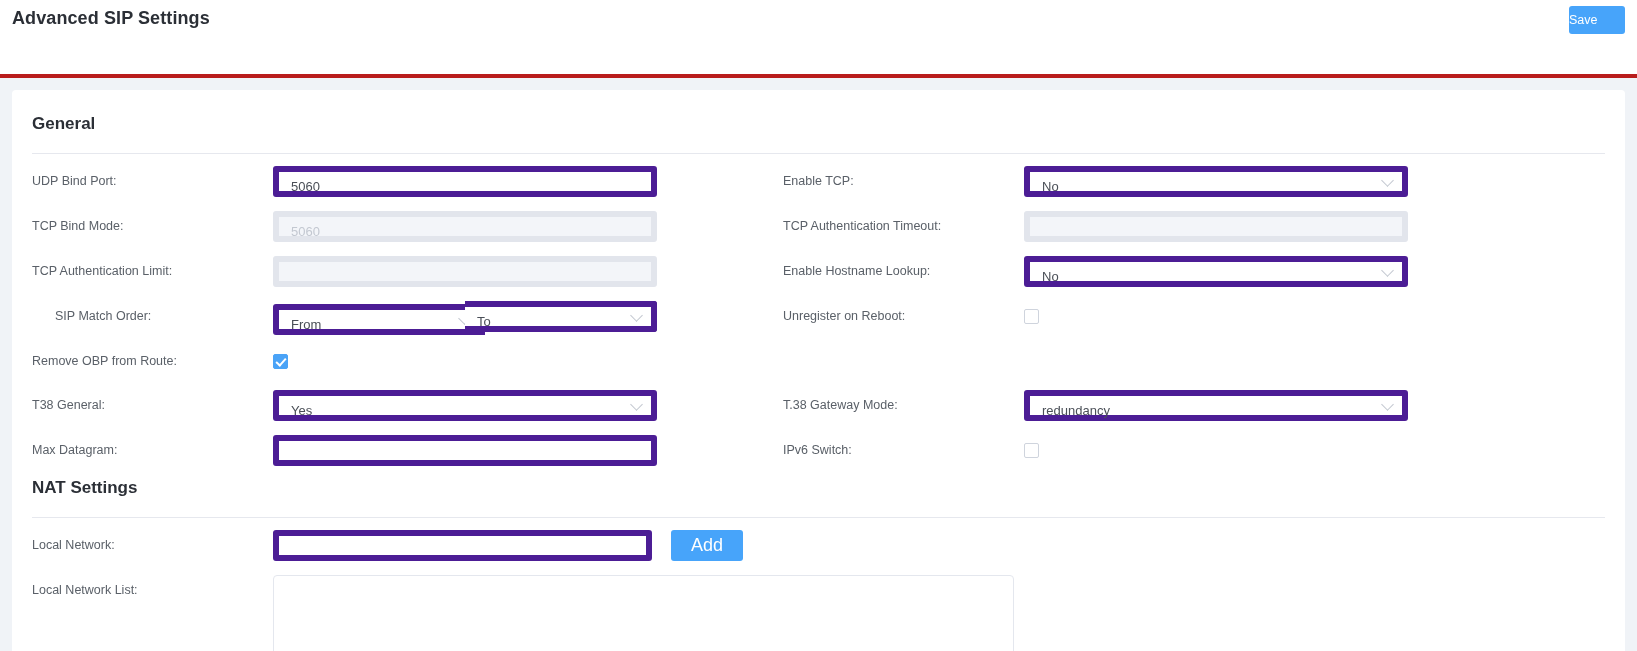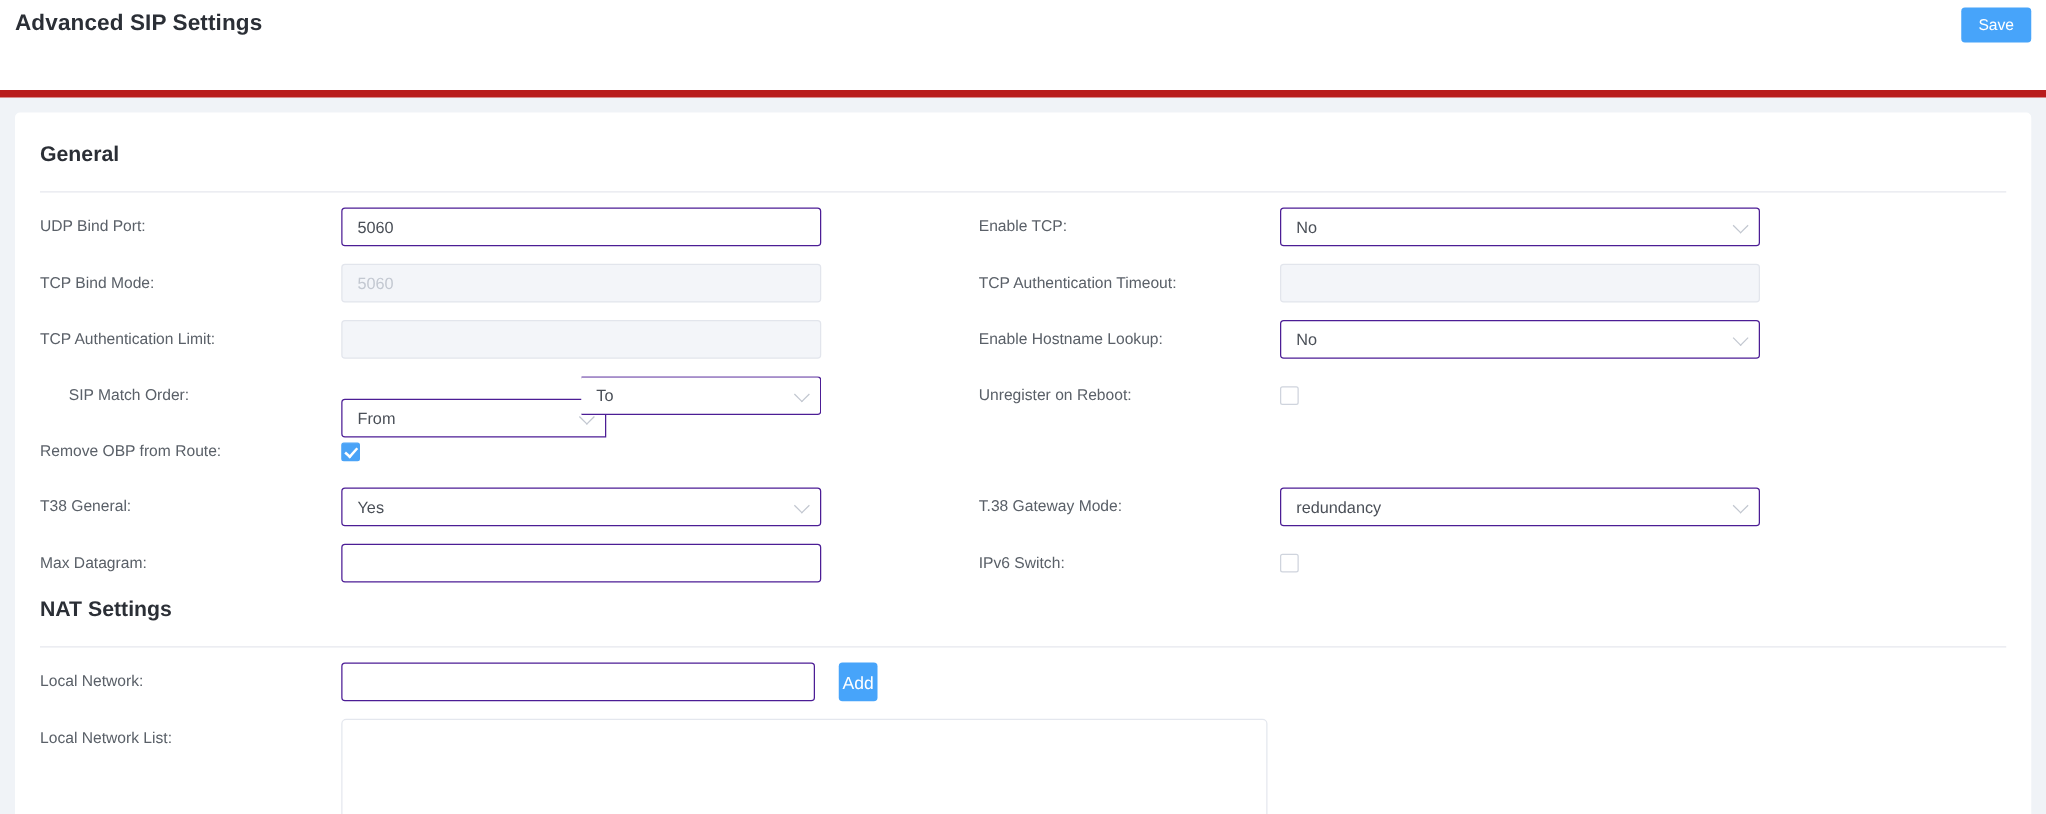--- a/index.html
+++ b/index.html
@@ -10,42 +10,42 @@
     background: #f0f3f7;
     font-family: "Liberation Sans", sans-serif;
     -webkit-font-smoothing: antialiased;
   }
 
   
   .page-header {
     position: relative;
     height: 78px;
     background: #ffffff;
-    border-bottom: 6px solid #b91c1c;
+    border-bottom: 4px solid #b91c1c;
   }
   .page-title {
     position: absolute;
     left: 12px; top: 8px;
     font-size: 18px;
     font-weight: bold;
     color: #2b2f36;
     letter-spacing: .1px;
   }
   .save-button {
     position: absolute;
     right: 12px; top: 6px;
     width: 56px; height: 28px;
     background: #47a4fa;
     color: #ffffff;
     font-size: 12.5px;
     border: none;
     border-radius: 3px;
     cursor: pointer;
     line-height: 28px;
-    text-align: center;
+    text-align: left;
     padding: 0;
     font-family: "Liberation Sans", sans-serif;
   }
 
   .tabbar {
     position: absolute;
     left: 0; bottom: 0;
     height: 38px;
     width: 100%;
     display: flex;
@@ -96,21 +96,21 @@
   .field-label {
     position: absolute;
     font-size: 12.5px;
     color: #5a6068;
     white-space: nowrap;
   }
 
   .ctl {
     position: absolute;
     height: 31px;
-    border: 1px solid #4c1d95;
+    border: 6px solid #4c1d95;
     border-radius: 3px;
     background: #ffffff;
     font-size: 13px;
     color: #4a4f57;
     line-height: 29px;
     padding: 0 12px;
     font-family: "Liberation Sans", sans-serif;
   }
   .ctl.disabled {
     background: #f3f5f9;
@@ -148,26 +148,26 @@
     position: absolute;
     left: 4px; top: 1px;
     width: 4px; height: 8px;
     border-right: 2px solid #ffffff;
     border-bottom: 2px solid #ffffff;
     transform: rotate(42deg);
   }
 
   .add-button {
     position: absolute;
-    width: 31px; height: 31px;
+    width: 72px; height: 31px;
     background: #47a4fa;
     color: #fff;
     border: none;
     border-radius: 3px;
-    font-size: 14px;
+    font-size: 18px;
     cursor: pointer;
     font-family: "Liberation Sans", sans-serif;
     padding: 0;
   }
 
   .textarea {
     position: absolute;
     border: 1px solid #e4e7ee;
     border-radius: 4px;
     background: #ffffff;
@@ -210,21 +210,21 @@
   <div class="field-label" style="left:20px; top:174px;">TCP Authentication Limit:</div>
   <div class="ctl disabled" style="left:261px; top:166px; width:384px;"></div>
 
   <div class="field-label" style="left:771px; top:174px;">Enable Hostname Lookup:</div>
   <div class="ctl select" style="left:1012px; top:166px; width:384px;">
     <span>No</span>
     <span class="chev"></span>
   </div>
 
   <div class="field-label" style="left:20px; top:219px;margin-left:23px;">SIP Match Order:</div>
-  <div class="ctl select split-left" style="left:261px; top:229px; width:212px;">
+  <div class="ctl select split-left" style="left:261px; top:214px; width:212px;">
     <span>From</span>
     <span class="chev"></span>
   </div>
   <div class="ctl select split-right" style="left:453px; top:211px; width:192px;">
     <span>To</span>
     <span class="chev"></span>
   </div>
 
   <div class="field-label" style="left:771px; top:219px;">Unregister on Reboot:</div>
   <div class="checkbox" style="left:1012px; top:219px;"></div>

